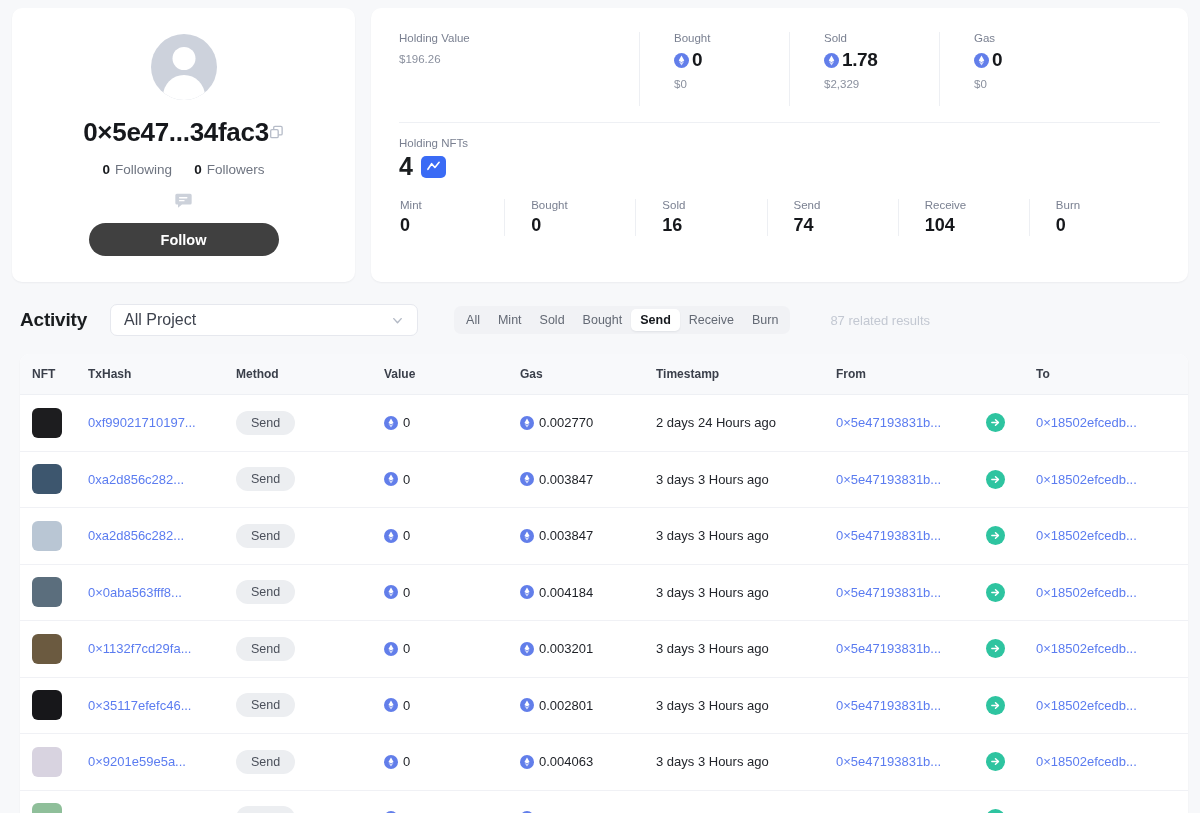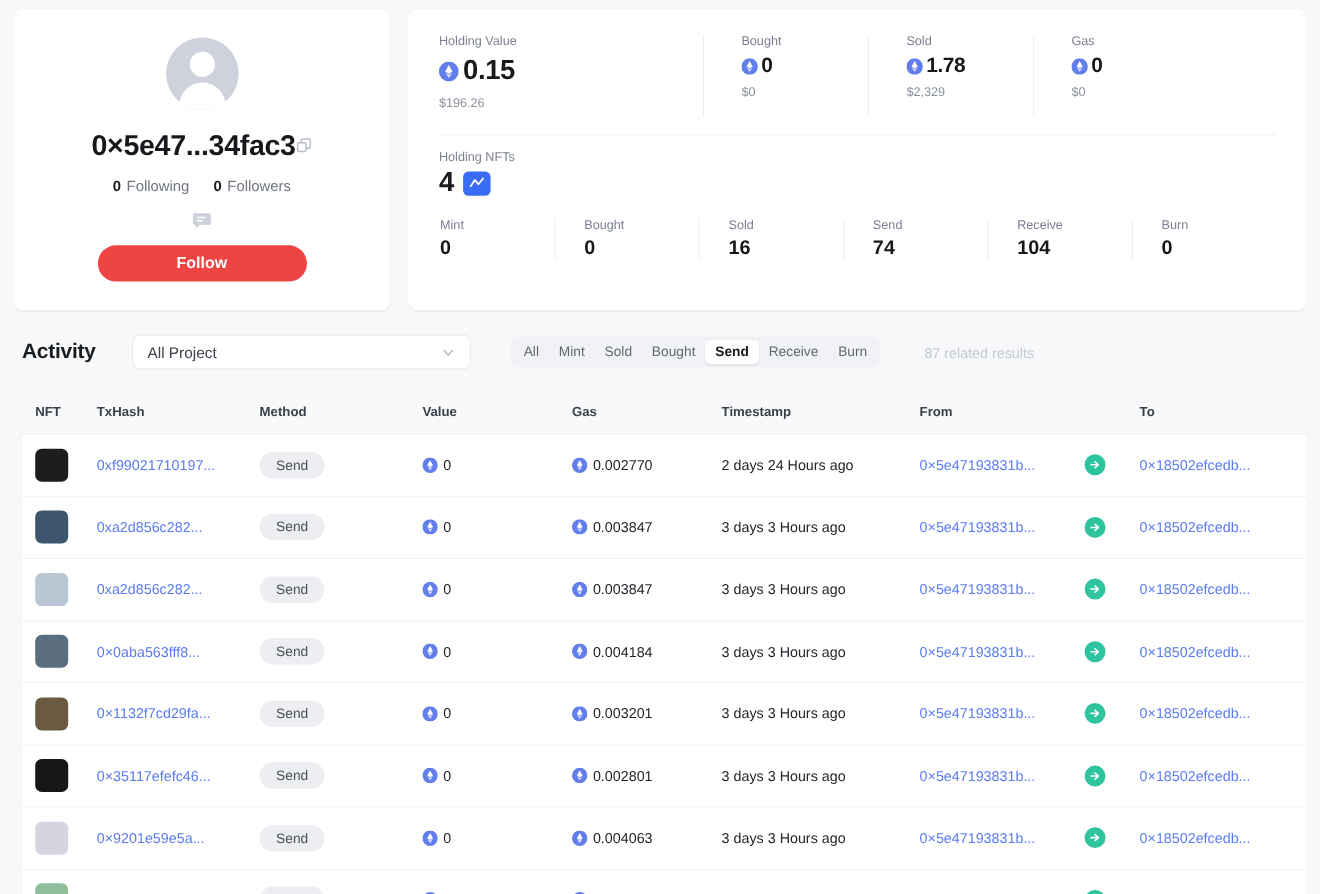--- a/index.html
+++ b/index.html
@@ -43,21 +43,21 @@
   }
   .addr-row { display: flex; align-items: center; gap: 0; margin-top: 17px; }
   .addr { font-size: 26px; font-weight: 700; letter-spacing: -.3px; color: #16181c; }
   .copy-ico { width: 15px; height: 15px; color: #b6bcc8; display:block; cursor:pointer; }
   .follow-row { display: flex; gap: 22px; margin-top: 14px; font-size: 13.5px; }
   .follow-row b { color: #16181c; font-weight: 700; }
   .follow-row span { color: #6e7480; margin-left: 5px; text-align: center; }
   .bubble-ico { margin-top: 14px; width: 19px; height: 19px; color: #ccd1da; display:block; }
   .follow-btn {
     margin-top: 13px; width: 190px; height: 33px; border: none; border-radius: 17px;
-    background: #ef4444; color: #fff; font-size: 14.5px; font-weight: 700;
+    background: #404040; color: #fff; font-size: 14.5px; font-weight: 700;
     font-family: inherit; cursor: pointer;
   }
 
   
   .stats { flex: 1; height: 274px; padding: 24px 28px 0 28px; }
   .stats-top { display: flex; align-items: flex-start; }
   .stat-main { width: 240px; padding-right: 20px; }
   .stat-label { font-size: 11.5px; color: #7a8091; margin-bottom: 6px; }
   .stat-val {
     display: flex; align-items: center; gap: 4px;
@@ -84,21 +84,21 @@
   .mini + .mini { border-left: 1px solid #edeff3; padding-left: 26px; }
   .mini .k { font-size: 11.5px; color: #7a8091; }
   .mini .v { font-size: 18px; font-weight: 700; color: #16181c; margin-top: 4px; }
 
   
   .activity-bar { display: flex; align-items: center; padding: 22px 12px 0 20px; gap: 18px; }
   .activity-title { font-size: 19px; font-weight: 700; letter-spacing: -.2px; }
   .select {
     width: 308px; height: 32px; border: 1px solid #e6e8ee; border-radius: 7px;
     background: #fff; display: flex; align-items: center; justify-content: space-between;
-    padding: 0 13px; font-size: 14px; color: #3e434e; cursor: pointer; margin-left: 15px;
+    padding: 0 13px; font-size: 16px; color: #3e434e; cursor: pointer; margin-left: 5px;
   }
   .chev { width: 13px; height: 13px; color: #b3b9c5; }
   .seg {
     display: flex; align-items: center; background: #f1f2f5; border-radius: 7px;
     padding: 3px; margin-left: 18px; gap: 0;
   }
   .seg button {
     border: none; background: transparent; font-family: inherit; font-size: 12.5px;
     color: #636974; padding: 4px 9px; border-radius: 5px; cursor: pointer;
   }
@@ -175,28 +175,20 @@
       </svg>
 
       <button class="follow-btn">Follow</button>
     </div>
 
     <div class="card stats">
       <div class="stats-top">
 
         <div class="stat-main">
           <div class="stat-label">Holding Value</div>
-          <div class="stat-val">
-            <svg class="eth big" viewBox="0 0 20 20">
-              <circle cx="10" cy="10" r="10" fill="#627eea"></circle>
-              <path d="M10 3.4L6.3 10 10 12.2 13.7 10z" fill="#fff"></path>
-              <path d="M10 13.1L6.3 10.9 10 16.6 13.7 10.9z" fill="#fff" opacity=".75"></path>
-            </svg>
-            <span>0.15</span>
-          </div>
           <div class="stat-sub">$196.26</div>
         </div>
 
         <div class="stat-small">
           <div class="stat-label">Bought</div>
           <div class="stat-val">
             <svg class="eth mid" viewBox="0 0 20 20">
               <circle cx="10" cy="10" r="10" fill="#627eea"></circle>
               <path d="M10 3.4L6.3 10 10 12.2 13.7 10z" fill="#fff"></path>
               <path d="M10 13.1L6.3 10.9 10 16.6 13.7 10.9z" fill="#fff" opacity=".75"></path>

